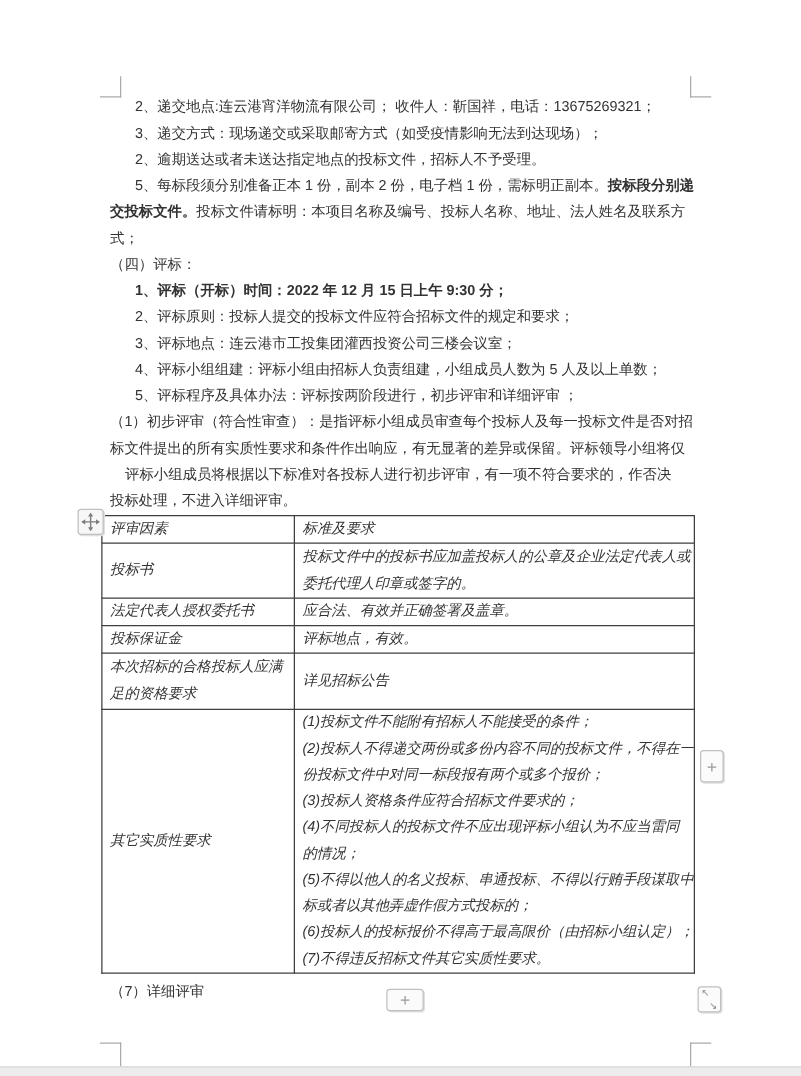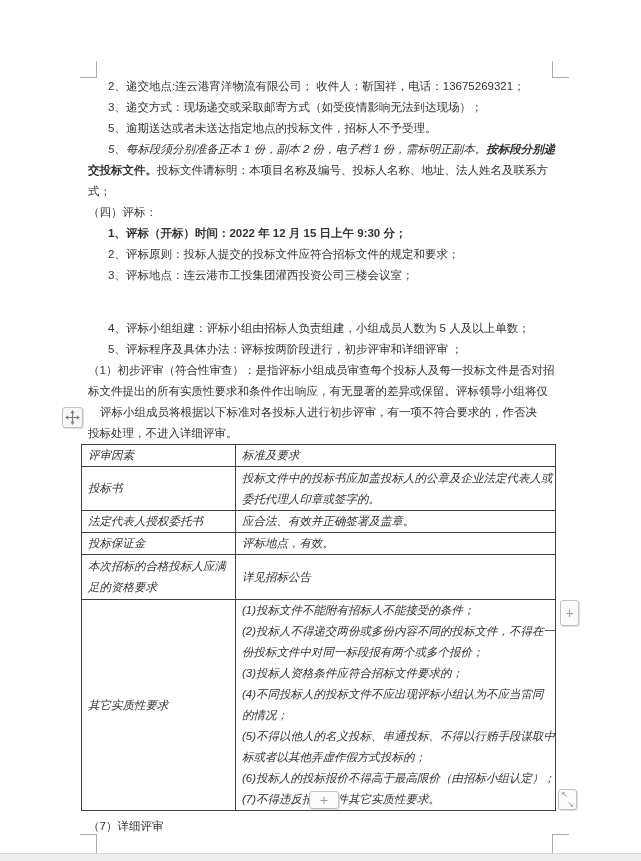--- a/index.html
+++ b/index.html
@@ -61,29 +61,29 @@
   <div class="cm cm-tl"></div>
   <div class="cm cm-tr"></div>
   <div class="cm cm-bl"></div>
   <div class="cm cm-br"></div>
 
   <div class="content">
 
     <div>
         <div class="bl" style="padding-left: 20px;"><span>2、递交地点:连云港宵洋物流有限公司； 收件人：靳国祥，电话：13675269321；</span></div>
         <div class="bl" style="padding-left: 20px;"><span>3、递交方式：现场递交或采取邮寄方式（如受疫情影响无法到达现场）；</span></div>
-        <div class="bl" style="padding-left: 20px;"><span>5、逾期送达或者未送达指定地点的投标文件，招标人不予受理。</span></div>
-        <div class="bl" style="padding-left: 20px; font-style: italic;"><span>5、每标段须分别准备正本 1 份，副本 2 份，电子档 1 份，需标明正副本。</span><span class="b">按标段分别递</span></div>
+        <div class="bl" style="padding-left: 20px;"><span>2、逾期送达或者未送达指定地点的投标文件，招标人不予受理。</span></div>
+        <div class="bl" style="padding-left: 20px;"><span>5、每标段须分别准备正本 1 份，副本 2 份，电子档 1 份，需标明正副本。</span><span class="b">按标段分别递</span></div>
         <div class="bl" style="padding-left: 0px;"><span class="b">交投标文件。</span><span>投标文件请标明：本项目名称及编号、投标人名称、地址、法人姓名及联系方</span></div>
         <div class="bl" style="padding-left: 0px;"><span>式；</span></div>
         <div class="bl" style="padding-left: 0px;"><span>（四）评标：</span></div>
         <div class="bl" style="padding-left: 20px;"><span class="b">1、评标（开标）时间：2022 年 12 月 15 日上午 9:30 分；</span></div>
         <div class="bl" style="padding-left: 20px;"><span>2、评标原则：投标人提交的投标文件应符合招标文件的规定和要求；</span></div>
         <div class="bl" style="padding-left: 20px;"><span>3、评标地点：连云港市工投集团灌西投资公司三楼会议室；</span></div>
-        <div class="bl" style="padding-left: 20px; margin-top: 32px;"><span>4、评标小组组建：评标小组由招标人负责组建，小组成员人数为 5 人及以上单数；</span></div>
+        <div class="bl" style="padding-left: 20px;"><span>4、评标小组组建：评标小组由招标人负责组建，小组成员人数为 5 人及以上单数；</span></div>
         <div class="bl" style="padding-left: 20px;"><span>5、评标程序及具体办法：评标按两阶段进行，初步评审和详细评审 ；</span></div>
         <div class="bl" style="padding-left: 0px;"><span>（1）初步评审（符合性审查）：是指评标小组成员审查每个投标人及每一投标文件是否对招</span></div>
         <div class="bl" style="padding-left: 0px; font-family: Liberation Serif, serif;"><span>标文件提出的所有实质性要求和条件作出响应，有无显著的差异或保留。评标领导小组将仅</span></div>
         <div class="bl" style="padding-left: 12px;"><span>评标小组成员将根据以下标准对各投标人进行初步评审，有一项不符合要求的，作否决</span></div>
         <div class="bl" style="padding-left: 0px;"><span>投标处理，不进入详细评审。</span></div>
       </div>
 
     <table class="doc">
       <colgroup>
           <col style="width:154px">

